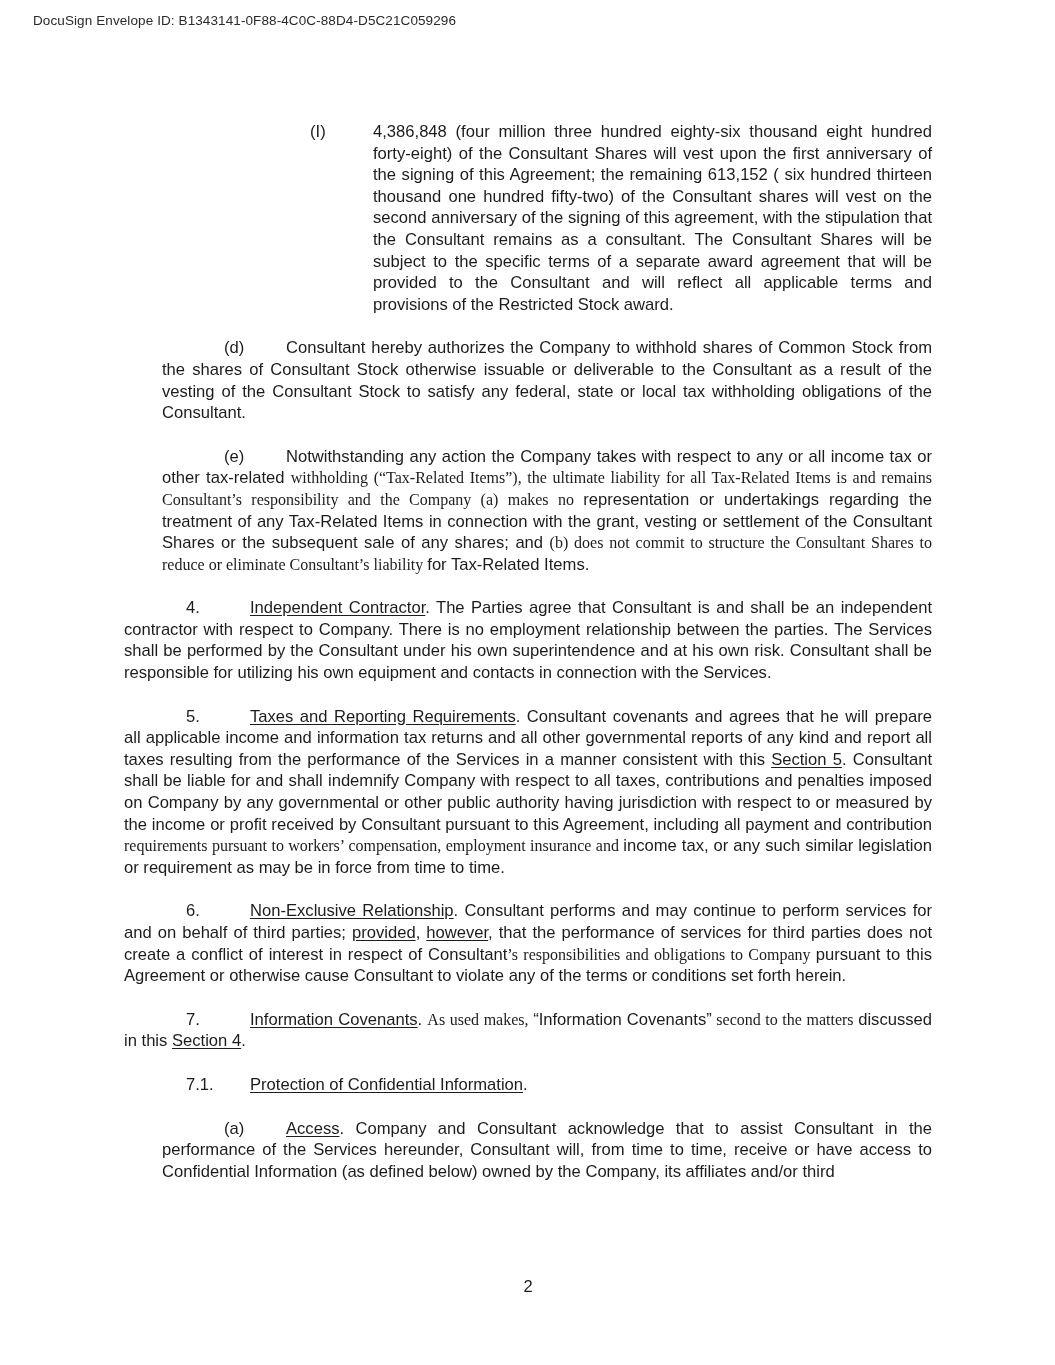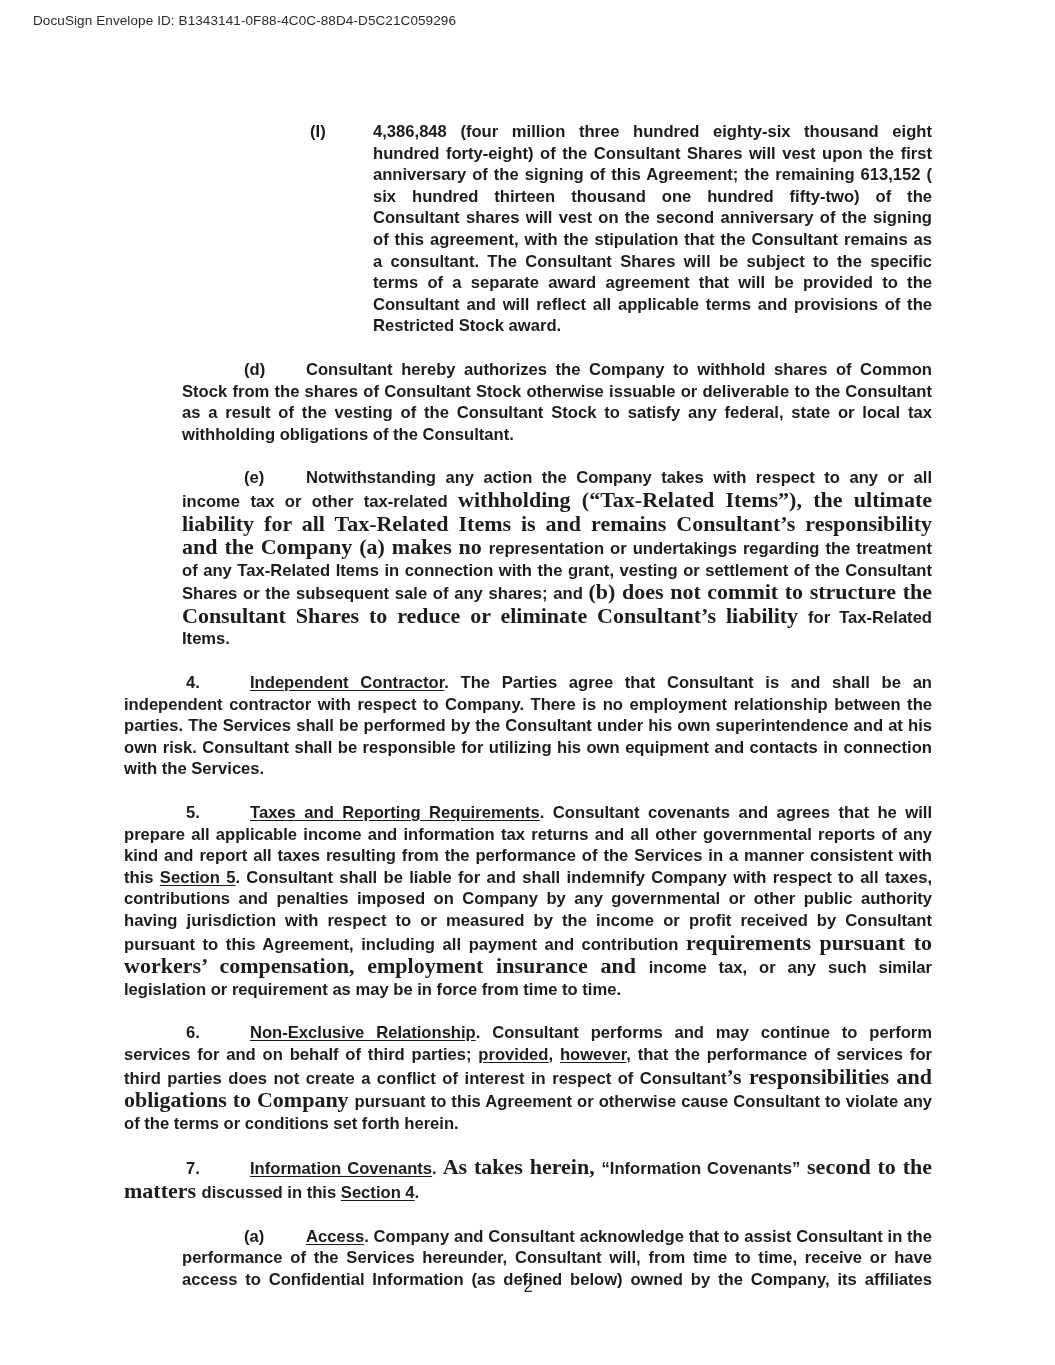--- a/index.html
+++ b/index.html
@@ -10,55 +10,56 @@
     font-family:"Liberation Sans", sans-serif;
     color:#1c1c1c;
     overflow:hidden;
   }
   .docusign {
     position:absolute; left:33px; top:13px;
     font-size:13.5px; letter-spacing:.1px; color:#2a2a2a;
     white-space:nowrap;
   }
   .doc-body {
-    position:absolute; left:124px; top:121px; width:808px;font-weight:bold;
+    position:absolute; left:124px; top:121px; width:808px;
   }
   .para {
     margin:0 0 22px 0;
     font-size:16.6px; line-height:21.6px;
     text-align:justify;
   }
   .p-deep { margin-left:249px; }
-  .p-sub  { margin-left:58px; text-indent:62px; }
+  .p-sub  { margin-left:38px; text-indent:62px; }
   .p-sec  { text-indent:62px; }
   .hang {
     display:inline-block; width:63px; margin-left:-63px;
     text-indent:0; text-align:left;
   }
   .tab { display:inline-block; text-indent:0; text-align:left; }
   .tab-sub { width:62px; }
   .tab-sec { width:64px; }
   .u { text-decoration:underline; text-underline-offset:2px; }
-  .serif { font-family:"Liberation Serif", serif; font-size:22px; }
+  .serif { font-family:"Liberation Serif", serif; font-size:16px; }
   .page-number {
     position:absolute; left:124px; top:1277px; width:808px;
     text-align:center; font-size:16.5px; color:#1c1c1c;
   }
 </style>
 </head>
 <body>
 
 <div class="page">
   <div class="docusign">DocuSign Envelope ID: B1343141-0F88-4C0C-88D4-D5C21C059296</div>
 
   <main class="doc-body">
       <p class="para p-deep"><span class="hang">(I)</span><span>4,386,848 (four million three hundred eighty-six thousand eight hundred forty-eight) of the Consultant Shares will vest upon the first anniversary of the signing of this Agreement; the remaining 613,152 ( six hundred thirteen thousand one hundred fifty-two) of the Consultant shares will vest on the second anniversary of the signing of this agreement, with the stipulation that the Consultant remains as a consultant.  The Consultant Shares will be subject to the specific terms of a separate award agreement that will be provided to the Consultant and will reflect all applicable terms and provisions of the Restricted Stock award.</span></p>
       <p class="para p-sub"><span class="tab tab-sub">(d)</span><span>Consultant hereby authorizes the Company to withhold shares of Common Stock from the shares of Consultant Stock otherwise issuable or deliverable to the Consultant as a result of the vesting of the Consultant Stock to satisfy any federal, state or local tax withholding obligations of the Consultant.</span></p>
       <p class="para p-sub"><span class="tab tab-sub">(e)</span><span>Notwithstanding any action the Company takes with respect to any or all income tax or other tax-related </span><span class="serif">withholding (“Tax-Related Items”), the ultimate liability for all Tax-Related Items is and remains Consultant’s responsibility and the Company (a) makes no </span><span>representation or undertakings regarding the treatment of any Tax-Related Items in connection with the grant, vesting or settlement of the Consultant Shares or the subsequent sale of any shares; and </span><span class="serif">(b) does not commit to structure the Consultant Shares to reduce or eliminate Consultant’s liability </span><span>for Tax-Related Items.</span></p>
       <p class="para p-sec"><span class="tab tab-sec">4.</span><span class="u">Independent Contractor</span><span>.  The Parties agree that Consultant is and shall be an independent contractor with respect to Company. There is no employment relationship between the parties.  The Services shall be performed by the Consultant under his own superintendence and at his own risk. Consultant shall be responsible for utilizing his own equipment and contacts in connection with the Services.</span></p>
       <p class="para p-sec"><span class="tab tab-sec">5.</span><span class="u">Taxes and Reporting Requirements</span><span>. Consultant covenants and agrees that he will prepare all applicable income and information tax returns and all other governmental reports of any kind and report all taxes resulting from the performance of the Services in a manner consistent with this </span><span class="u">Section 5</span><span>. Consultant shall be liable for and shall indemnify Company with respect to all taxes, contributions and penalties imposed on Company by any governmental or other public authority having jurisdiction with respect to or measured by the income or profit received by Consultant pursuant to this Agreement, including all payment and contribution </span><span class="serif">requirements pursuant to workers’ compensation, employment insurance and </span><span>income tax, or any such similar legislation or requirement as may be in force from time to time.</span></p>
       <p class="para p-sec"><span class="tab tab-sec">6.</span><span class="u">Non-Exclusive Relationship</span><span>. Consultant performs and may continue to perform services for and on behalf of third parties; </span><span class="u">provided</span><span>, </span><span class="u">however</span><span>, that the performance of services for third parties does not create a conflict of interest in respect of Consultant</span><span class="serif">’s responsibilities and obligations to Company </span><span>pursuant to this Agreement or otherwise cause Consultant to violate any of the terms or conditions set forth herein.</span></p>
-      <p class="para p-sec"><span class="tab tab-sec">7.</span><span class="u">Information Covenants</span><span>.  </span><span class="serif">As takes herein, </span><span>“Information Covenants”</span><span class="serif"> second to the matters </span><span>discussed in this </span><span class="u">Section 4</span><span>.</span></p>
+      <p class="para p-sec"><span class="tab tab-sec">7.</span><span class="u">Information Covenants</span><span>.  </span><span class="serif">As used makes, </span><span>“Information Covenants”</span><span class="serif"> second to the matters </span><span>discussed in this </span><span class="u">Section 4</span><span>.</span></p>
+      <p class="para p-sec"><span class="tab tab-sec">7.1.</span><span class="u">Protection of Confidential Information</span><span>.</span></p>
       <p class="para p-sub"><span class="tab tab-sub">(a)</span><span class="u">Access</span><span>.  Company and Consultant acknowledge that to assist Consultant in the performance of the Services hereunder, Consultant will, from time to time, receive or have access to Confidential Information (as defined below) owned by the Company, its affiliates and/or third</span></p>
     </main>
 
   <div class="page-number">2</div>
 </div>
 
 </body></html>

